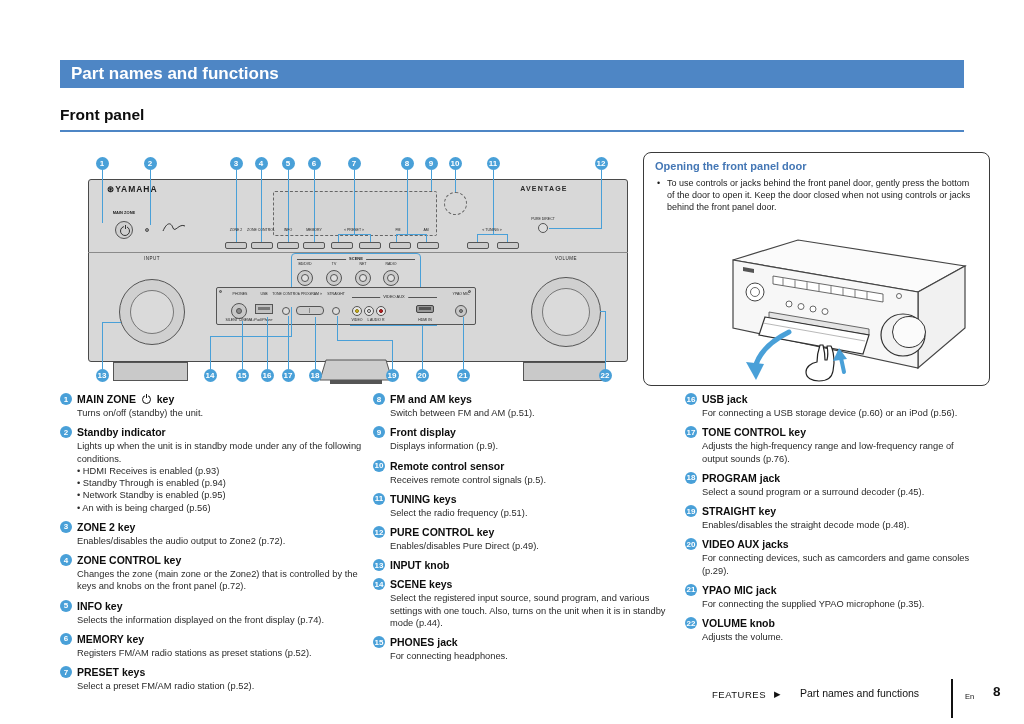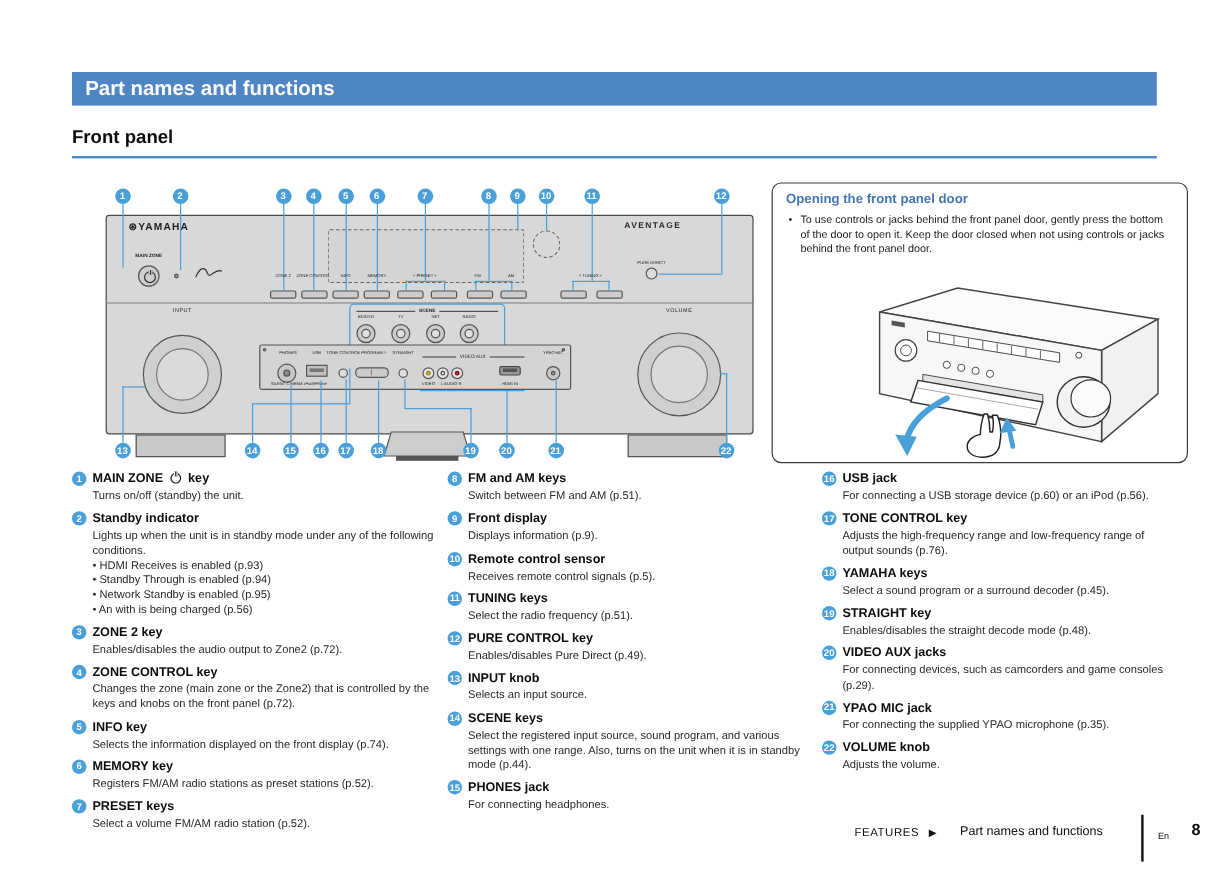--- a/index.html
+++ b/index.html
@@ -347,21 +347,21 @@
         <div class="ibody">
           <div>Registers FM/AM radio stations as preset stations (p.52).</div>
         </div>
       </div>
       <div class="item">
         <div class="ihead">
           <span class="cnum">7</span>
           <span class="ititle">PRESET keys</span>
         </div>
         <div class="ibody">
-          <div>Select a volume FM/AM radio station (p.52).</div>
+          <div>Select a preset FM/AM radio station (p.52).</div>
         </div>
       </div>
     </div>
   <div class="dcol" id="col2">
       <div class="item">
         <div class="ihead">
           <span class="cnum">8</span>
           <span class="ititle">FM and AM keys</span>
         </div>
         <div class="ibody">
@@ -402,31 +402,28 @@
         </div>
         <div class="ibody">
           <div>Enables/disables Pure Direct (p.49).</div>
         </div>
       </div>
       <div class="item">
         <div class="ihead">
           <span class="cnum">13</span>
           <span class="ititle">INPUT knob</span>
         </div>
-        <div class="ibody">
-          <div>Selects an input source.</div>
-        </div>
       </div>
       <div class="item">
         <div class="ihead">
           <span class="cnum">14</span>
           <span class="ititle">SCENE keys</span>
         </div>
         <div class="ibody">
-          <div>Select the registered input source, sound program, and various settings with one range. Also, turns on the unit when it is in standby mode (p.44).</div>
+          <div>Select the registered input source, sound program, and various settings with one touch. Also, turns on the unit when it is in standby mode (p.44).</div>
         </div>
       </div>
       <div class="item">
         <div class="ihead">
           <span class="cnum">15</span>
           <span class="ititle">PHONES jack</span>
         </div>
         <div class="ibody">
           <div>For connecting headphones.</div>
         </div>
@@ -447,21 +444,21 @@
           <span class="cnum">17</span>
           <span class="ititle">TONE CONTROL key</span>
         </div>
         <div class="ibody">
           <div>Adjusts the high-frequency range and low-frequency range of output sounds (p.76).</div>
         </div>
       </div>
       <div class="item">
         <div class="ihead">
           <span class="cnum">18</span>
-          <span class="ititle">YAMAHA keys</span>
+          <span class="ititle">PROGRAM jack</span>
         </div>
         <div class="ibody">
           <div>Select a sound program or a surround decoder (p.45).</div>
         </div>
       </div>
       <div class="item">
         <div class="ihead">
           <span class="cnum">19</span>
           <span class="ititle">STRAIGHT key</span>
         </div>

